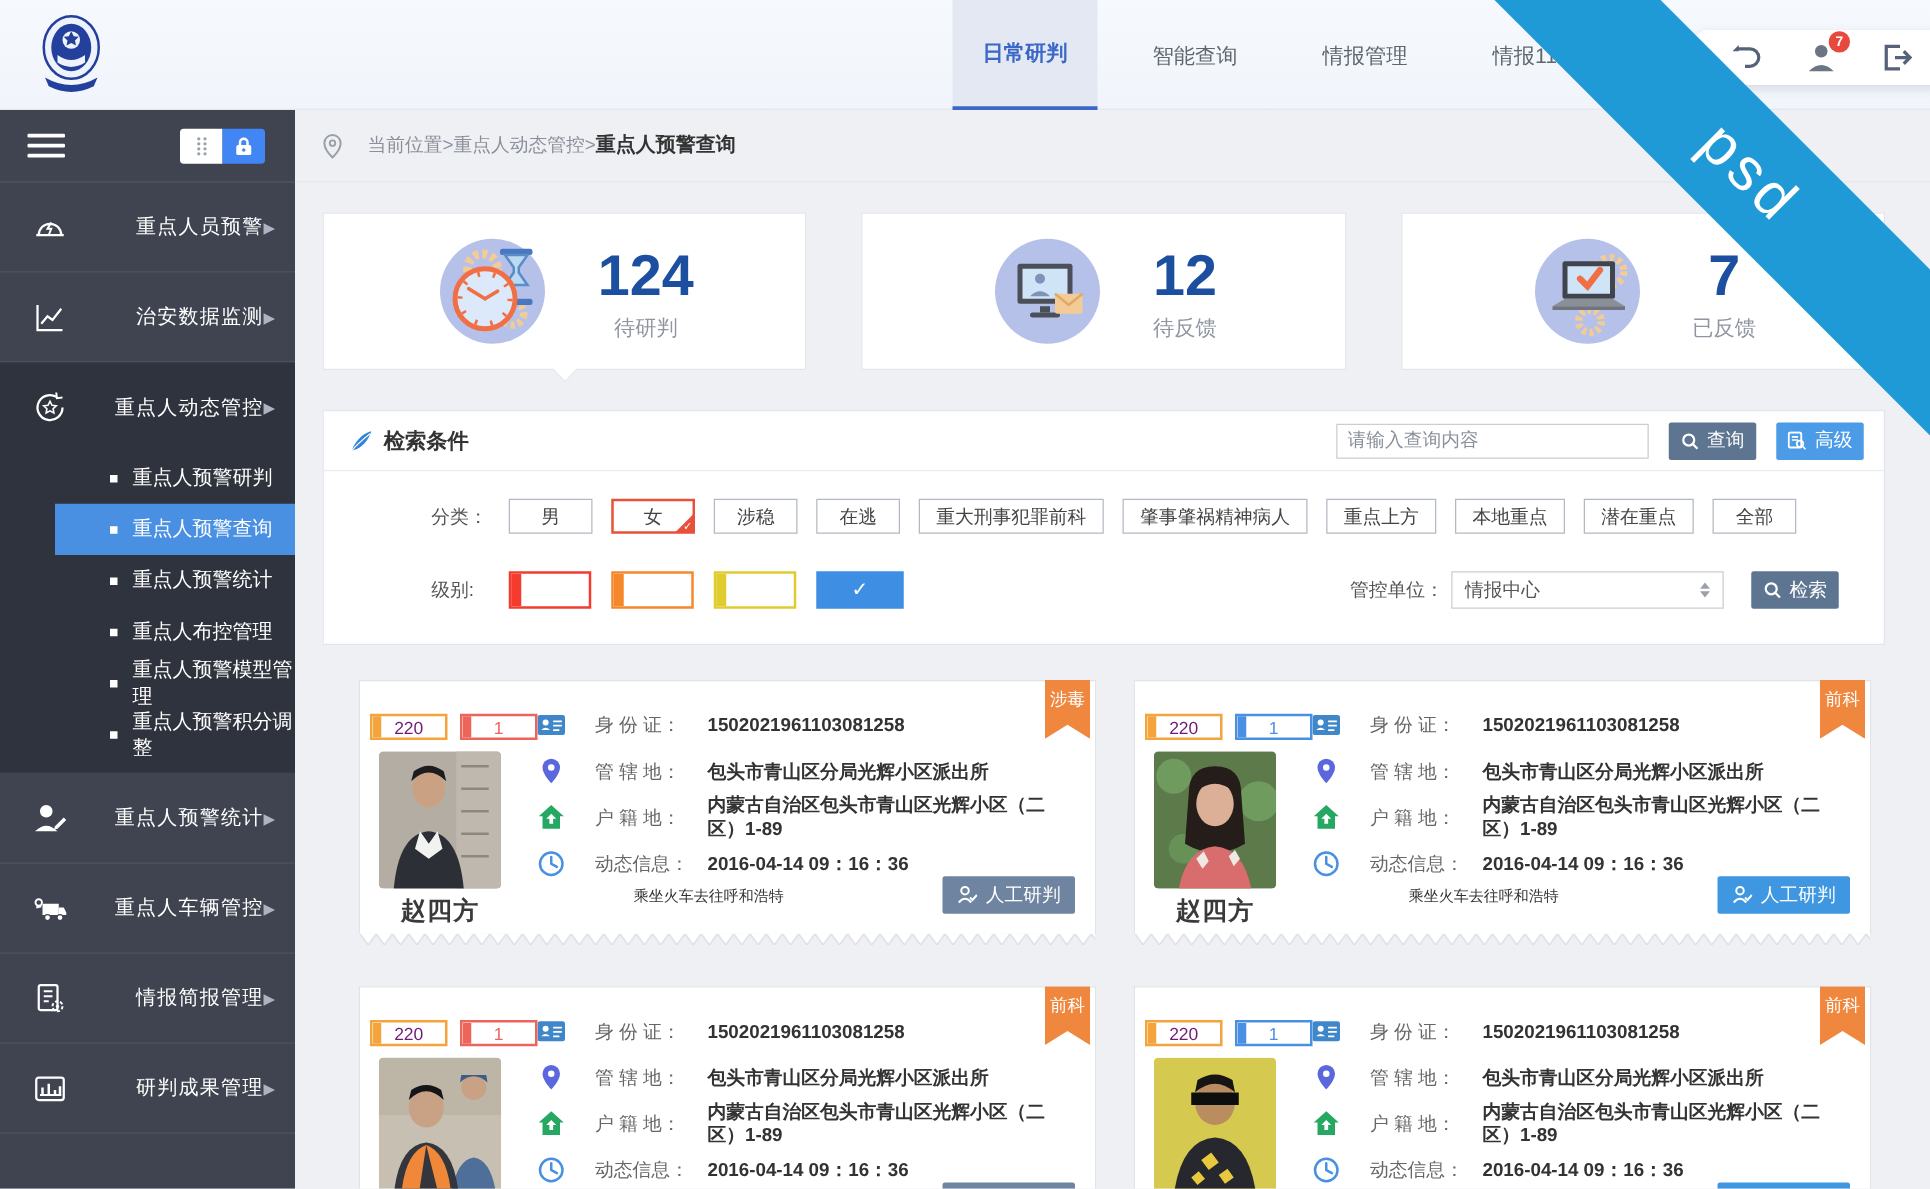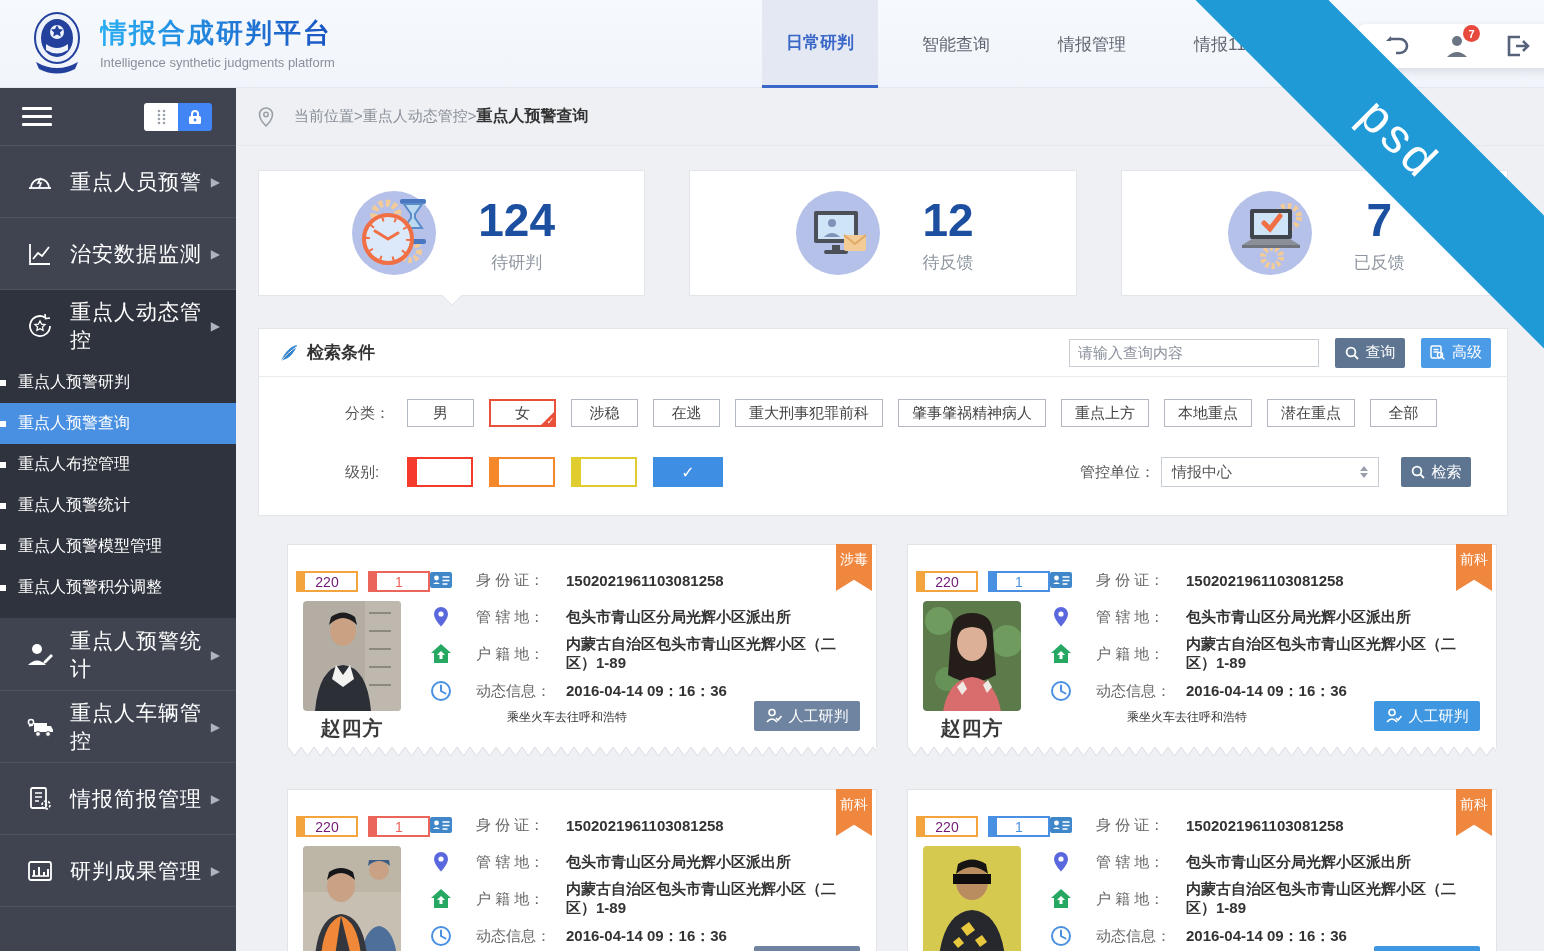--- a/index.html
+++ b/index.html
@@ -25,25 +25,25 @@
   
   aside { position:absolute; left:0; top:88px; width:236px; bottom:0; background:#3f4450; z-index:5; color:#fff; }
   .side-top { height:58px; display:flex; align-items:center; justify-content:space-between; padding:0 24px 0 22px; border-bottom:1px solid rgba(255,255,255,.1); }
   .burger div { width:30px; height:3px; background:#fff; margin:5px 0; border-radius:1px; }
   .pin-toggle { display:flex; }
   .pin-btn { width:34px; height:28px; display:flex; align-items:center; justify-content:center; cursor:pointer; }
   .pin-btn.unlocked { background:#fff; border-radius:3px 0 0 3px; }
   .pin-btn.locked { background:#4285f4; border-radius:0 3px 3px 0; }
   .side-item { height:72px; display:flex; align-items:center; padding:0 16px 0 26px; border-bottom:1px solid rgba(255,255,255,.08); cursor:pointer; }
   .side-item .sicon { width:28px; height:28px; margin-right:16px; flex:none; }
-  .side-item .slabel { font-size:21px; letter-spacing:1px; flex:1; }
+  .side-item .slabel { font-size:16px; letter-spacing:1px; flex:1;text-align:right; }
   .side-item .arrow { color:#aeb4bf; font-size:12px; }
   .side-group { background:#2f333d; border-bottom:1px solid rgba(255,255,255,.08); padding-bottom:10px; }
   .side-group .side-item { border-bottom:none; }
-  .sub-item { height:41px; display:flex; align-items:center; font-size:16px; cursor:pointer; }
+  .sub-item { height:41px; display:flex; align-items:center; padding-left:44px; font-size:16px; cursor:pointer;margin-left:44px; }
   .sub-item .bullet { width:6px; height:6px; background:#fff; margin-right:12px; flex:none; }
   .sub-item.active { background:#4a90e2; }
 
   
   main { position:absolute; left:236px; top:88px; right:0; bottom:0; background:#eef0f4; overflow:hidden; }
   .crumbbar { height:58px; display:flex; align-items:center; padding-left:22px; border-bottom:1px solid #e4e7ec; }
   .crumbbar .ctext { font-size:15px; color:#8a8f99; margin-left:20px; }
   .crumbbar .ccurrent { font-size:16px; color:#333; font-weight:bold; }
 
   .stats { display:flex; gap:44px; margin:24px 36px 0 22px;align-items:center; }
@@ -124,24 +124,20 @@
   <header>
     <div class="brand">
       <svg class="badge-logo" viewBox="0 0 58 64">
         <ellipse cx="29" cy="28" rx="22" ry="25" fill="#eef2fb" stroke="#22409c" stroke-width="2"></ellipse>
         <ellipse cx="29" cy="28" rx="16" ry="19" fill="#22409c"></ellipse>
         <circle cx="29" cy="22" r="7" fill="#eef2fb"></circle>
         <path d="M29 15 l2 4 4 .4 -3 3 .8 4 -3.8-2 -3.8 2 .8-4 -3-3 4-.4 z" fill="#22409c"></path>
         <path d="M18 34 q11 8 22 0 l0 6 q-11 7 -22 0 z" fill="#eef2fb"></path>
         <path d="M8 52 q21 12 42 0 l-3 7 q-18 9 -36 0 z" fill="#22409c"></path>
       </svg>
-      <div class="brand-text">
-        <div class="cn">情报合成研判平台</div>
-        <div class="en">Intelligence synthetic judgments platform</div>
-      </div>
     </div>
     <nav class="topnav">
       <div class="tab active">日常研判</div>
       <div class="tab">智能查询</div>
       <div class="tab">情报管理</div>
       <div class="tab">情报114</div>
       <div class="tab">专</div>
     </nav>
     <div class="pill">
       <div class="picon">
@@ -230,25 +226,25 @@
       <div class="sub-item">
           <span class="bullet"></span>
           <span>重点人预警研判</span>
         </div>
       <div class="sub-item active">
           <span class="bullet"></span>
           <span>重点人预警查询</span>
         </div>
       <div class="sub-item">
           <span class="bullet"></span>
-          <span>重点人布控管理</span>
+          <span>重点人预警统计</span>
         </div>
       <div class="sub-item">
           <span class="bullet"></span>
-          <span>重点人预警统计</span>
+          <span>重点人布控管理</span>
         </div>
       <div class="sub-item">
           <span class="bullet"></span>
           <span>重点人预警模型管理</span>
         </div>
       <div class="sub-item">
           <span class="bullet"></span>
           <span>重点人预警积分调整</span>
         </div>
     </div>

